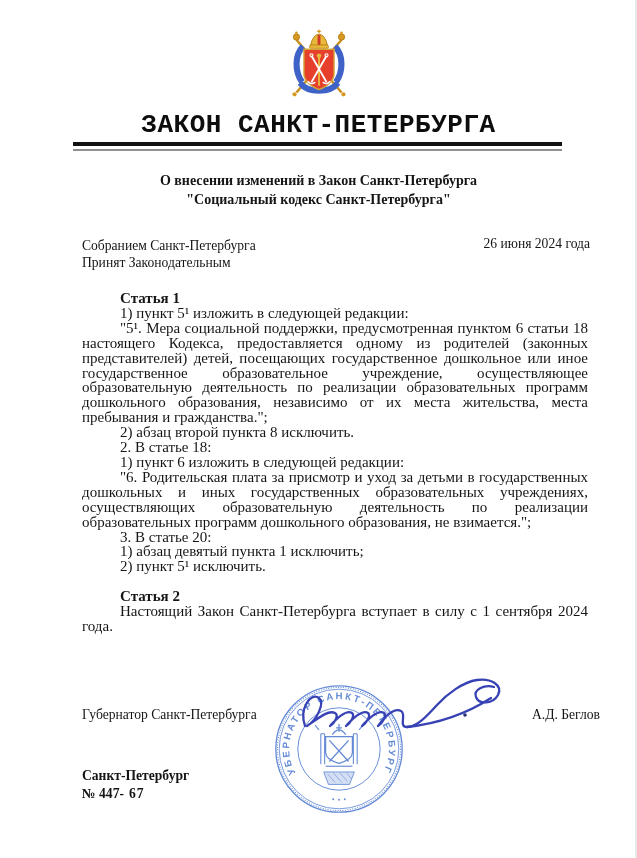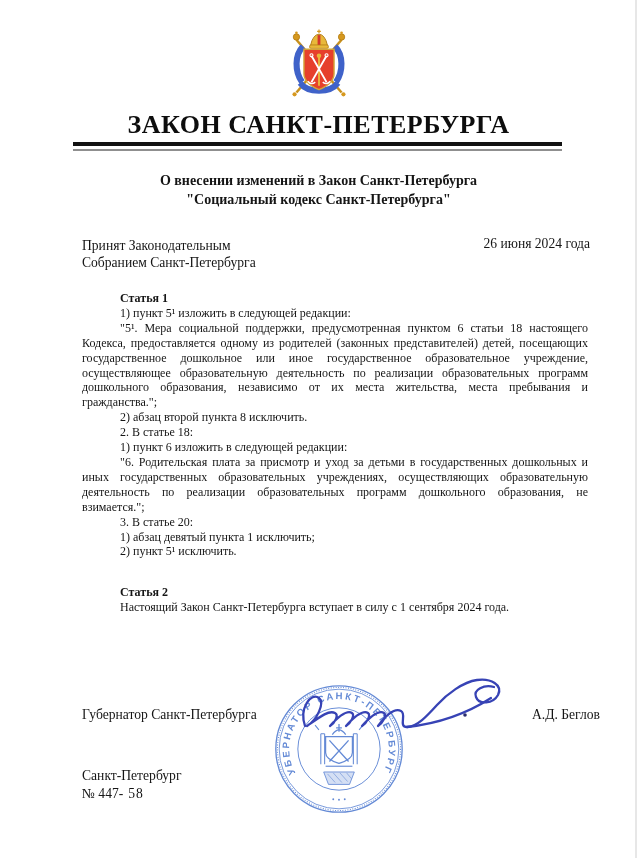--- a/index.html
+++ b/index.html
@@ -9,43 +9,43 @@
     background:#ffffff;
     font-family:"Liberation Serif", serif;
     color:#151515;
     overflow:hidden;
   }
   .scan-edge{position:absolute;top:0;right:0;width:2px;height:100%;background:#e7e7e7;}
   .coat{position:absolute;left:272px;top:24px;width:94px;height:88px;}
   .doc-title{
     position:absolute;left:0;top:110px;width:637px;
     text-align:center;font-weight:bold;font-size:26px;letter-spacing:0.5px;
-    color:#0d0d0d;white-space:nowrap;
+    color:#0d0d0d;white-space:nowrap;font-family:Liberation Mono, monospace;
   }
   .rule{position:absolute;left:73px;top:142px;width:489px;}
   .rule-thick{height:4px;background:#121212;}
   .rule-thin{height:2px;background:#8f8f8f;margin-top:3px;}
   .subtitle{
     position:absolute;left:0;top:171px;width:637px;
     text-align:center;font-weight:bold;font-size:14px;line-height:19px;
   }
   .adoption{position:absolute;left:82px;top:237px;font-size:13.6px;line-height:17px;}
   .adoption-date{position:absolute;top:236px;right:47px;font-size:13.6px;}
   .body-block{position:absolute;left:82px;top:291px;width:506px;}
   .para{
-    margin:0;font-size:12px;line-height:14.9px;
+    margin:0;font-size:15px;line-height:14.9px;
     text-align:justify;text-indent:38px;
   }
   .article-heading{font-weight:bold;}
-  .gap-above{margin-top:26px;}
+  .gap-above{margin-top:15px;}
   .sig-label{position:absolute;left:82px;top:707px;font-size:13.6px;}
   .sig-name{position:absolute;top:707px;right:37px;font-size:13.6px;}
   .stamp{position:absolute;left:272px;top:682px;width:134px;height:134px;opacity:0.88;}
   .signature{position:absolute;left:295px;top:672px;width:215px;height:76px;}
-  .footer{position:absolute;left:82px;top:767px;font-size:13.6px;line-height:18px;}
+  .footer{position:absolute;left:82px;top:767px;font-size:13.6px;line-height:18px;font-weight:bold;}
   .footer-dateline .dm{display:inline-block;width:86px;padding-left:4px;}
   .footer-number .nv{display:inline-block;margin-left:5px;letter-spacing:1px;}
 </style>
 </head>
 <body>
 
 <div class="page">
   <div class="scan-edge"></div>
 
   <svg class="coat" viewBox="0 0 100 92">
@@ -86,22 +86,22 @@
     <div class="rule-thick"></div>
     <div class="rule-thin"></div>
   </div>
 
   <div class="subtitle">
     <div>О внесении изменений в Закон Санкт-Петербурга</div>
     <div>"Социальный кодекс Санкт-Петербурга"</div>
   </div>
 
   <div class="adoption">
+    <div>Собранием Санкт-Петербурга</div>
     <div>Принят Законодательным</div>
-    <div>Собранием Санкт-Петербурга</div>
   </div>
   <div class="adoption-date">26 июня 2024 года</div>
 
   <div class="body-block">
     <p class="para article-heading">Статья 1</p>
     <p class="para">1) пункт 5¹ изложить в следующей редакции:</p>
     <p class="para">"5¹. Мера социальной поддержки, предусмотренная пунктом 6 статьи 18 настоящего Кодекса, предоставляется одному из родителей (законных представителей) детей, посещающих государственное дошкольное или иное государственное образовательное учреждение, осуществляющее образовательную деятельность по реализации образовательных программ дошкольного образования, независимо от их места жительства, места пребывания и гражданства.";</p>
     <p class="para">2) абзац второй пункта 8 исключить.</p>
     <p class="para">2. В статье 18:</p>
     <p class="para">1) пункт 6 изложить в следующей редакции:</p>
@@ -162,16 +162,16 @@
                C198,32 184,33 181,25
                C178,18 189,12 199,15"></path>
       <path d="M112,55 C140,52 168,44 196,26"></path>
     </g>
     <circle cx="170" cy="43" r="1.8" fill="#2c2f6e"></circle>
   </svg>
 
   <div class="footer">
     <div>Санкт-Петербург</div>
     <div class="footer-number">
-      <span>№ 447-</span><span class="nv">58</span>
+      <span>№ 447-</span><span class="nv">67</span>
     </div>
   </div>
 </div>
 
 </body></html>

